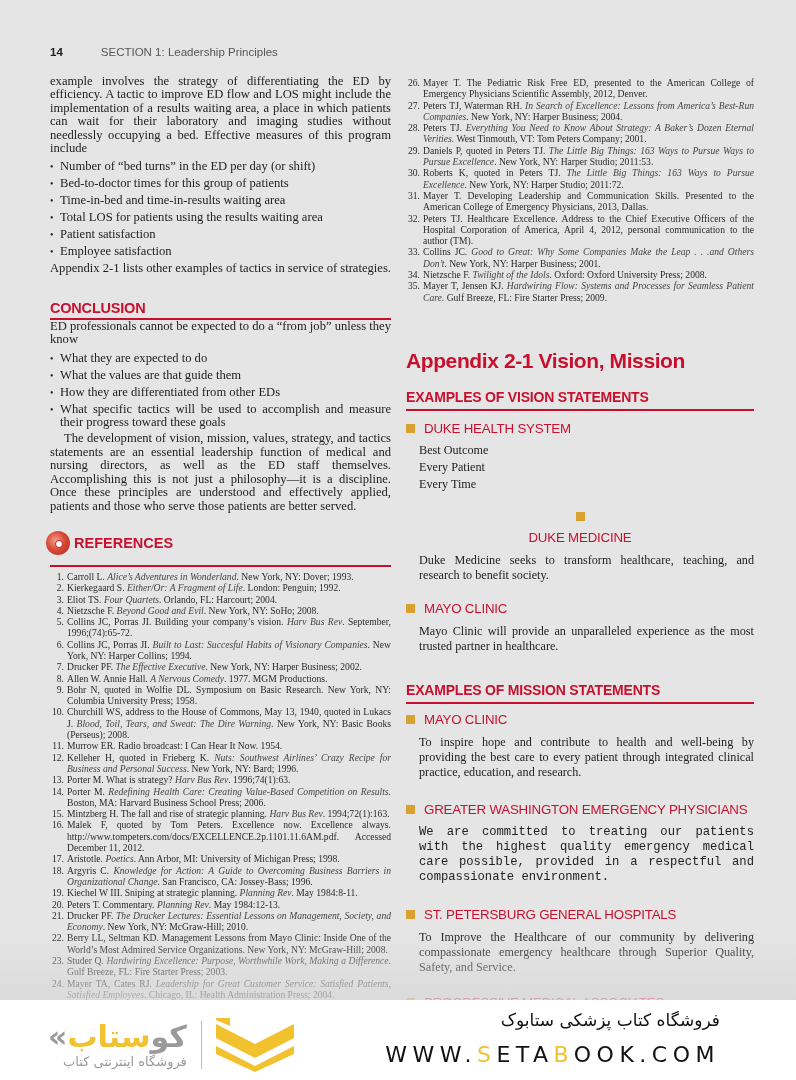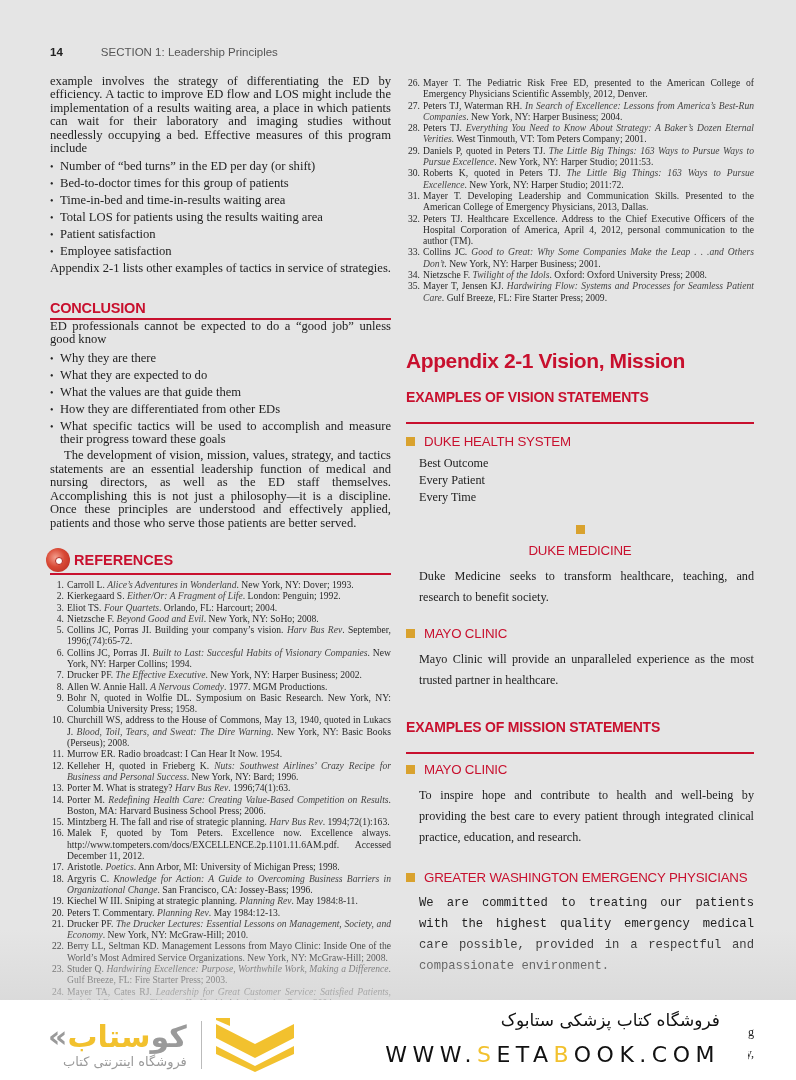--- a/index.html
+++ b/index.html
@@ -20,37 +20,37 @@
   .body-text.indent { text-indent: 14px; }
 
   ul.bullets { list-style: none; margin: 3px 0 2px 0; }
   ul.bullets li { font-size: 12.6px; line-height: 17px; padding-left: 10px; position: relative; text-align: justify; }
   ul.bullets li.wrap { line-height: 13.4px; margin: 2px 0 3px 0; }
   ul.bullets li::before { content: "\2022"; position: absolute; left: 0; top: 0; font-size: 10px; }
 
   .h-section { font-family: "Liberation Sans", sans-serif; font-weight: bold; color: #c8102e; font-size: 14.5px; letter-spacing: -0.2px;
     border-bottom: 2px solid #c8102e; padding-bottom: 2px; }
 
-  .refs-head { display: flex; align-items: center; gap: 4px; border-bottom: 2px solid #c8102e; padding-bottom: 1px; margin-bottom: 4px; }
+  .refs-head { display: flex; align-items: center; gap: 4px; border-bottom: 2px solid #c8102e; padding-bottom: 10px; margin-bottom: 4px; }
   .disc-icon { width: 24px; height: 24px; border-radius: 50%; background: radial-gradient(circle at 40% 40%, #f3a08f 0%, #d94a36 45%, #b3261e 100%);
     position: relative; margin-left: -4px; }
   .disc-icon::after { content: ""; position: absolute; left: 9px; top: 9px; width: 6px; height: 6px; border-radius: 50%; background: #fff; border: 1px solid #b3261e; }
   .refs-title { font-family: "Liberation Sans", sans-serif; font-weight: bold; color: #c8102e; font-size: 14.5px; }
 
   ol.refs { list-style: none; }
   ol.refs li { font-size: 9.6px; line-height: 11.3px; padding-left: 17px; position: relative; text-align: justify; color: #2a2a2a; }
   ol.refs li .num { position: absolute; left: 0; top: 0; width: 14px; text-align: right; }
   ol.refs li em { font-style: italic; color: #444; }
 
   .appendix-title { font-family: "Liberation Sans", sans-serif; font-weight: bold; color: #c8102e; font-size: 21px; letter-spacing: -0.4px; margin-top: 0; }
   .appendix-h2 { font-family: "Liberation Sans", sans-serif; font-weight: bold; color: #c8102e; font-size: 14px; letter-spacing: -0.2px;
-    border-bottom: 2px solid #c8102e; padding-bottom: 17px; width: 348px; }
+    border-bottom: 2px solid #c8102e; padding-bottom: 4px; width: 348px; }
   .org-head { display: flex; align-items: center; gap: 9px; font-family: "Liberation Sans", sans-serif; color: #c8102e; font-size: 13.3px; letter-spacing: -0.2px; }
   .org-head .sq { width: 9px; height: 9px; background: #d9a22e; flex: 0 0 auto; }
-  .org-body { padding-left: 13px; font-size: 12.2px; line-height: 21px; text-align: justify; color: #222; }
+  .org-body { padding-left: 13px; font-size: 12.2px; line-height: 15px; text-align: justify; color: #222; }
   .org-lines div { font-size: 12.2px; line-height: 17px; padding-left: 13px; }
 
   .footer { position: absolute; left: 0; top: 1000px; width: 748px; height: 80px; background: #ffffff; }
   .logo-wrap { position: absolute; left: 48px; top: 18px; display: flex; align-items: center; }
   .logo-text { display: flex; flex-direction: column; align-items: flex-end; }
   .logo-main { font-family: "DejaVu Sans", sans-serif; font-weight: bold; font-size: 30px; line-height: 30px; letter-spacing: -1px; }
   .logo-main .gray { color: #9a9a9a; }
   .logo-main .yellow { color: #f2c12e; }
   .logo-sub { font-family: "DejaVu Sans", sans-serif; font-size: 13px; color: #9a9a9a; margin-top: 2px; }
   .logo-divider { width: 1px; height: 48px; background: #bbbbbb; margin: 0 14px 0 14px; }
@@ -76,23 +76,22 @@
       <li>Number of “bed turns” in the ED per day (or shift)</li>
       <li>Bed-to-doctor times for this group of patients</li>
       <li>Time-in-bed and time-in-results waiting area</li>
       <li>Total LOS for patients using the results waiting area</li>
       <li>Patient satisfaction</li>
       <li>Employee satisfaction</li>
     </ul>
     <p class="body-text">Appendix 2-1 lists other examples of tactics in service of strategies.</p>
 
     <div class="h-section" style="margin-top:24px;">CONCLUSION</div>
-    <p class="body-text">ED professionals cannot be expected to do a “good job” unless good know</p>
+    <p class="body-text">ED professionals cannot be expected to do a “from job” unless they know</p>
     <ul class="bullets">
-      <li>Why they are there</li>
       <li>What they are expected to do</li>
       <li>What the values are that guide them</li>
       <li>How they are differentiated from other EDs</li>
       <li class="wrap">What specific tactics will be used to accomplish and measure their progress toward these goals</li>
     </ul>
     <p class="body-text indent">The development of vision, mission, values, strategy, and tactics statements are an essential leadership function of medical and nursing directors, as well as the ED staff themselves. Accomplishing this is not just a philosophy—it is a discipline. Once these principles are understood and effectively applied, patients and those who serve those patients are better served.</p>
 
     <div class="refs-head" style="margin-top:18px;">
       <span class="disc-icon"></span>
       <span class="refs-title">REFERENCES</span>

